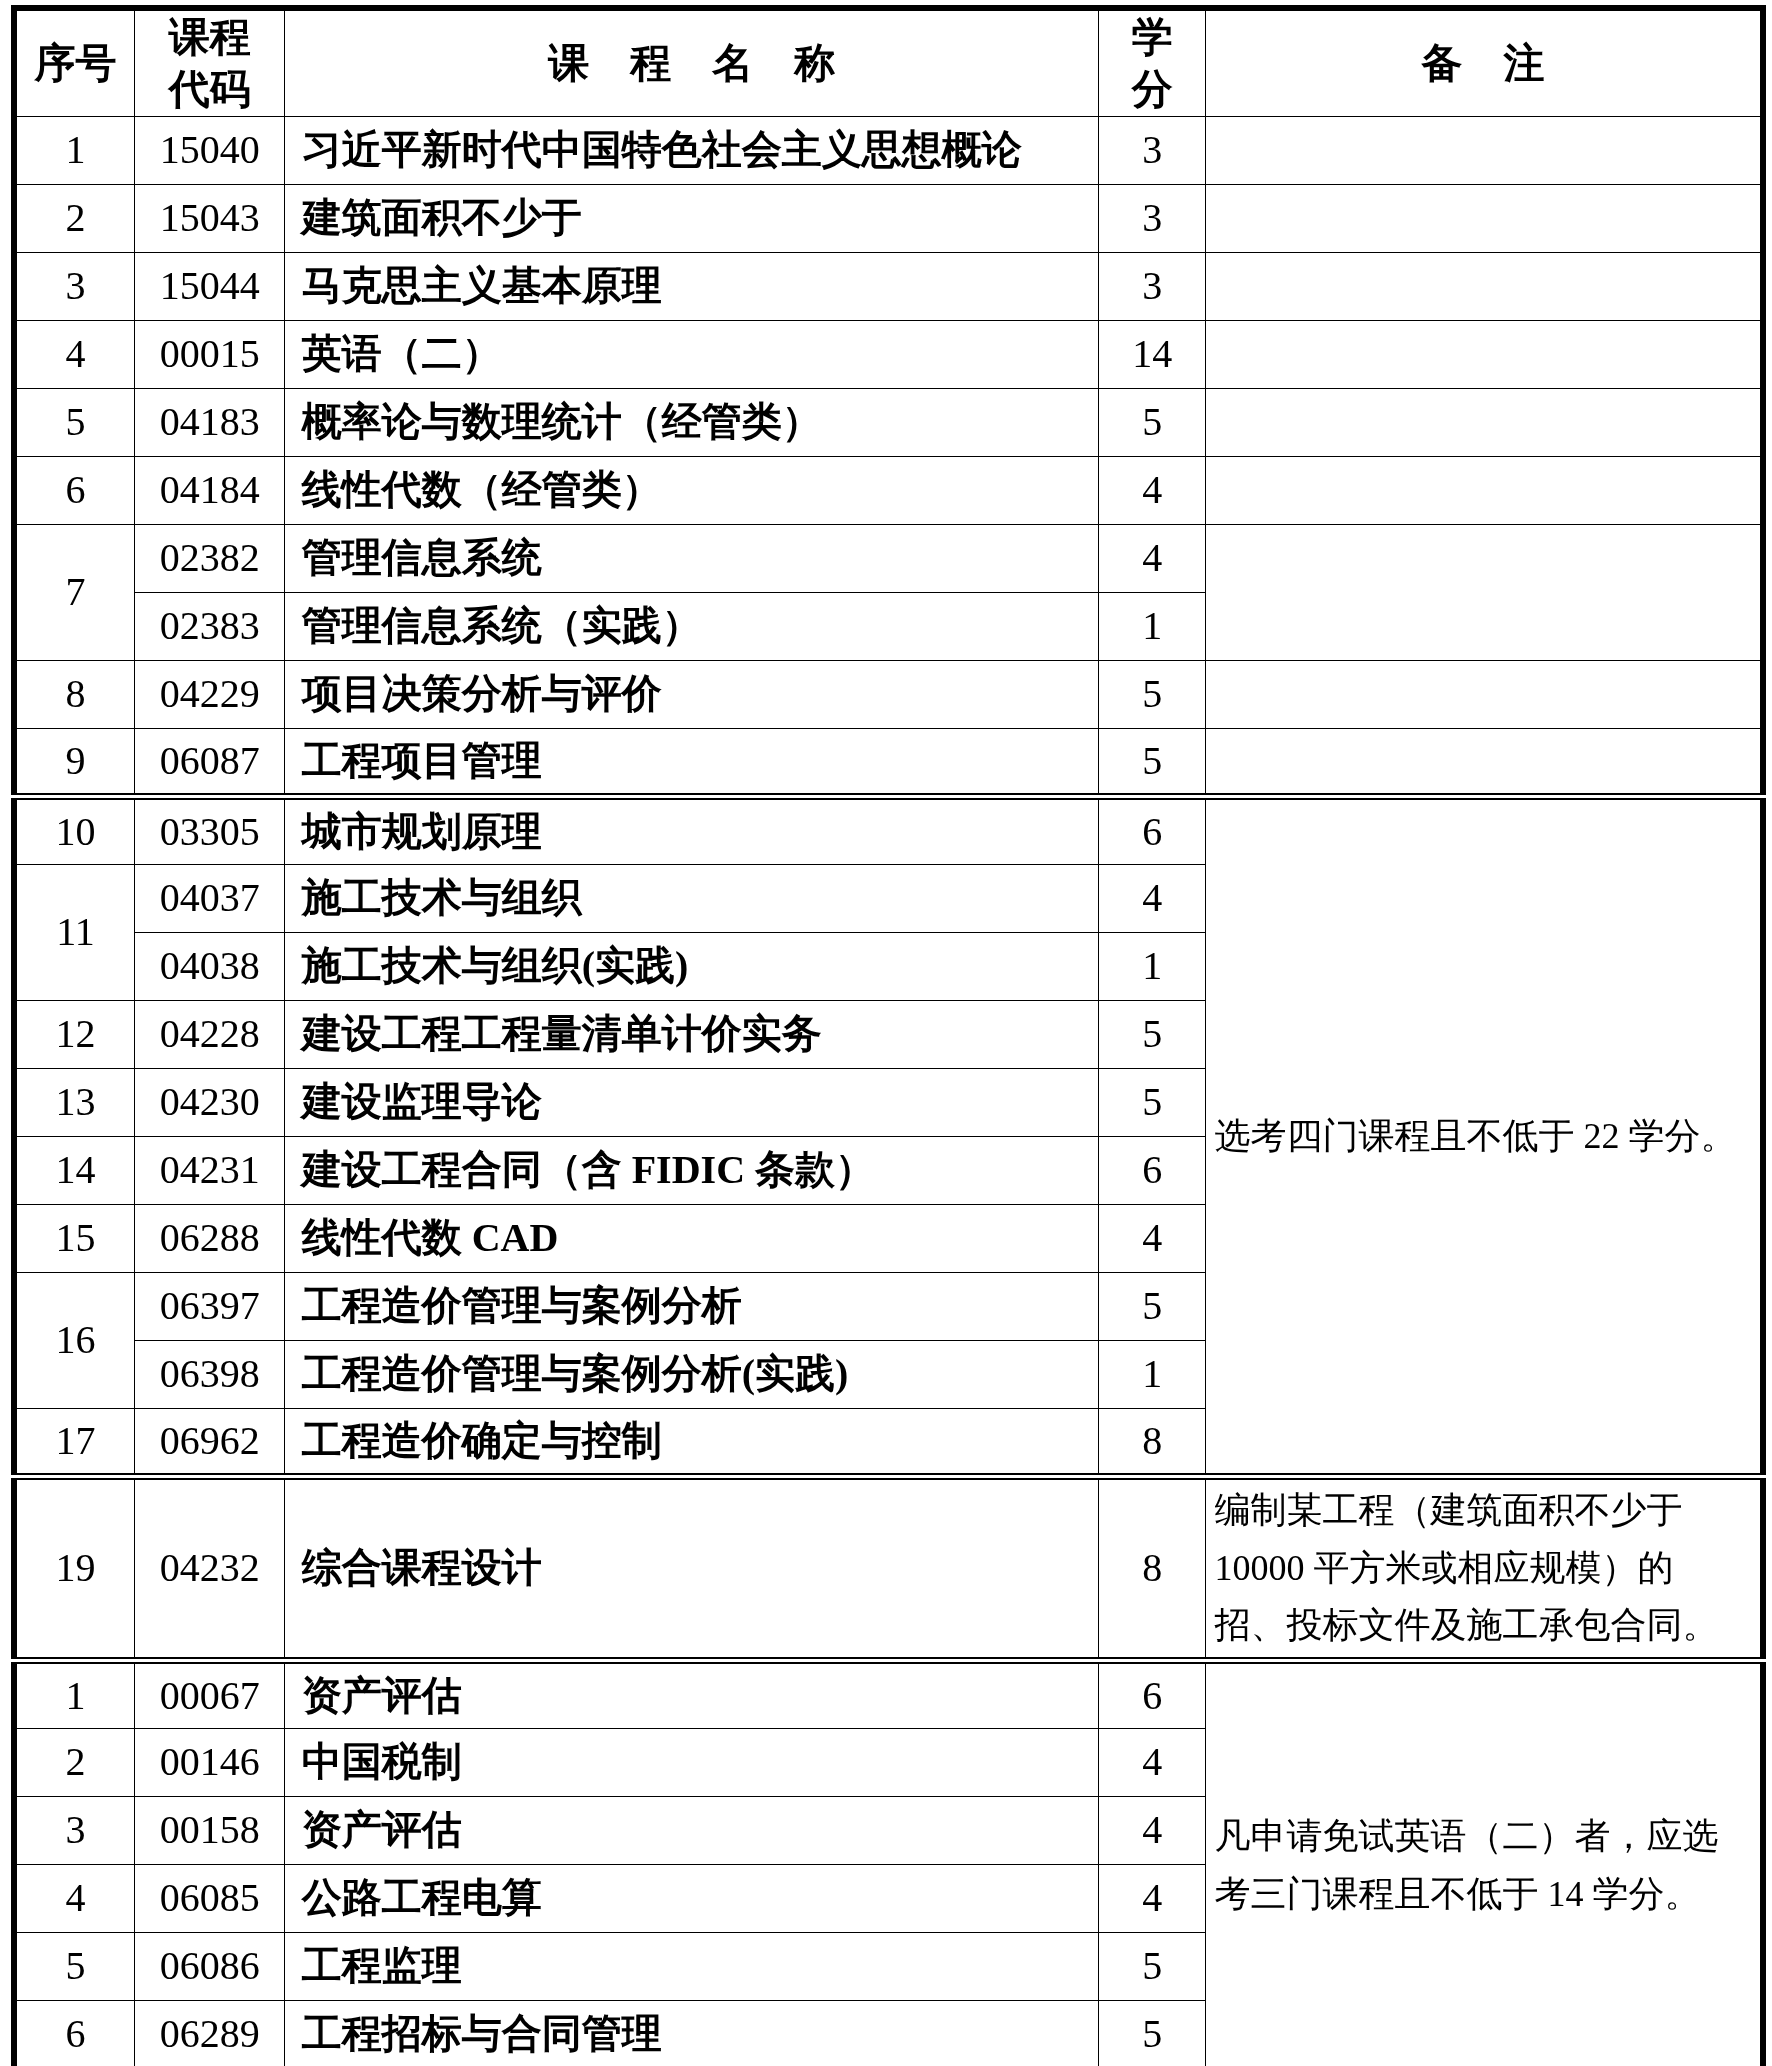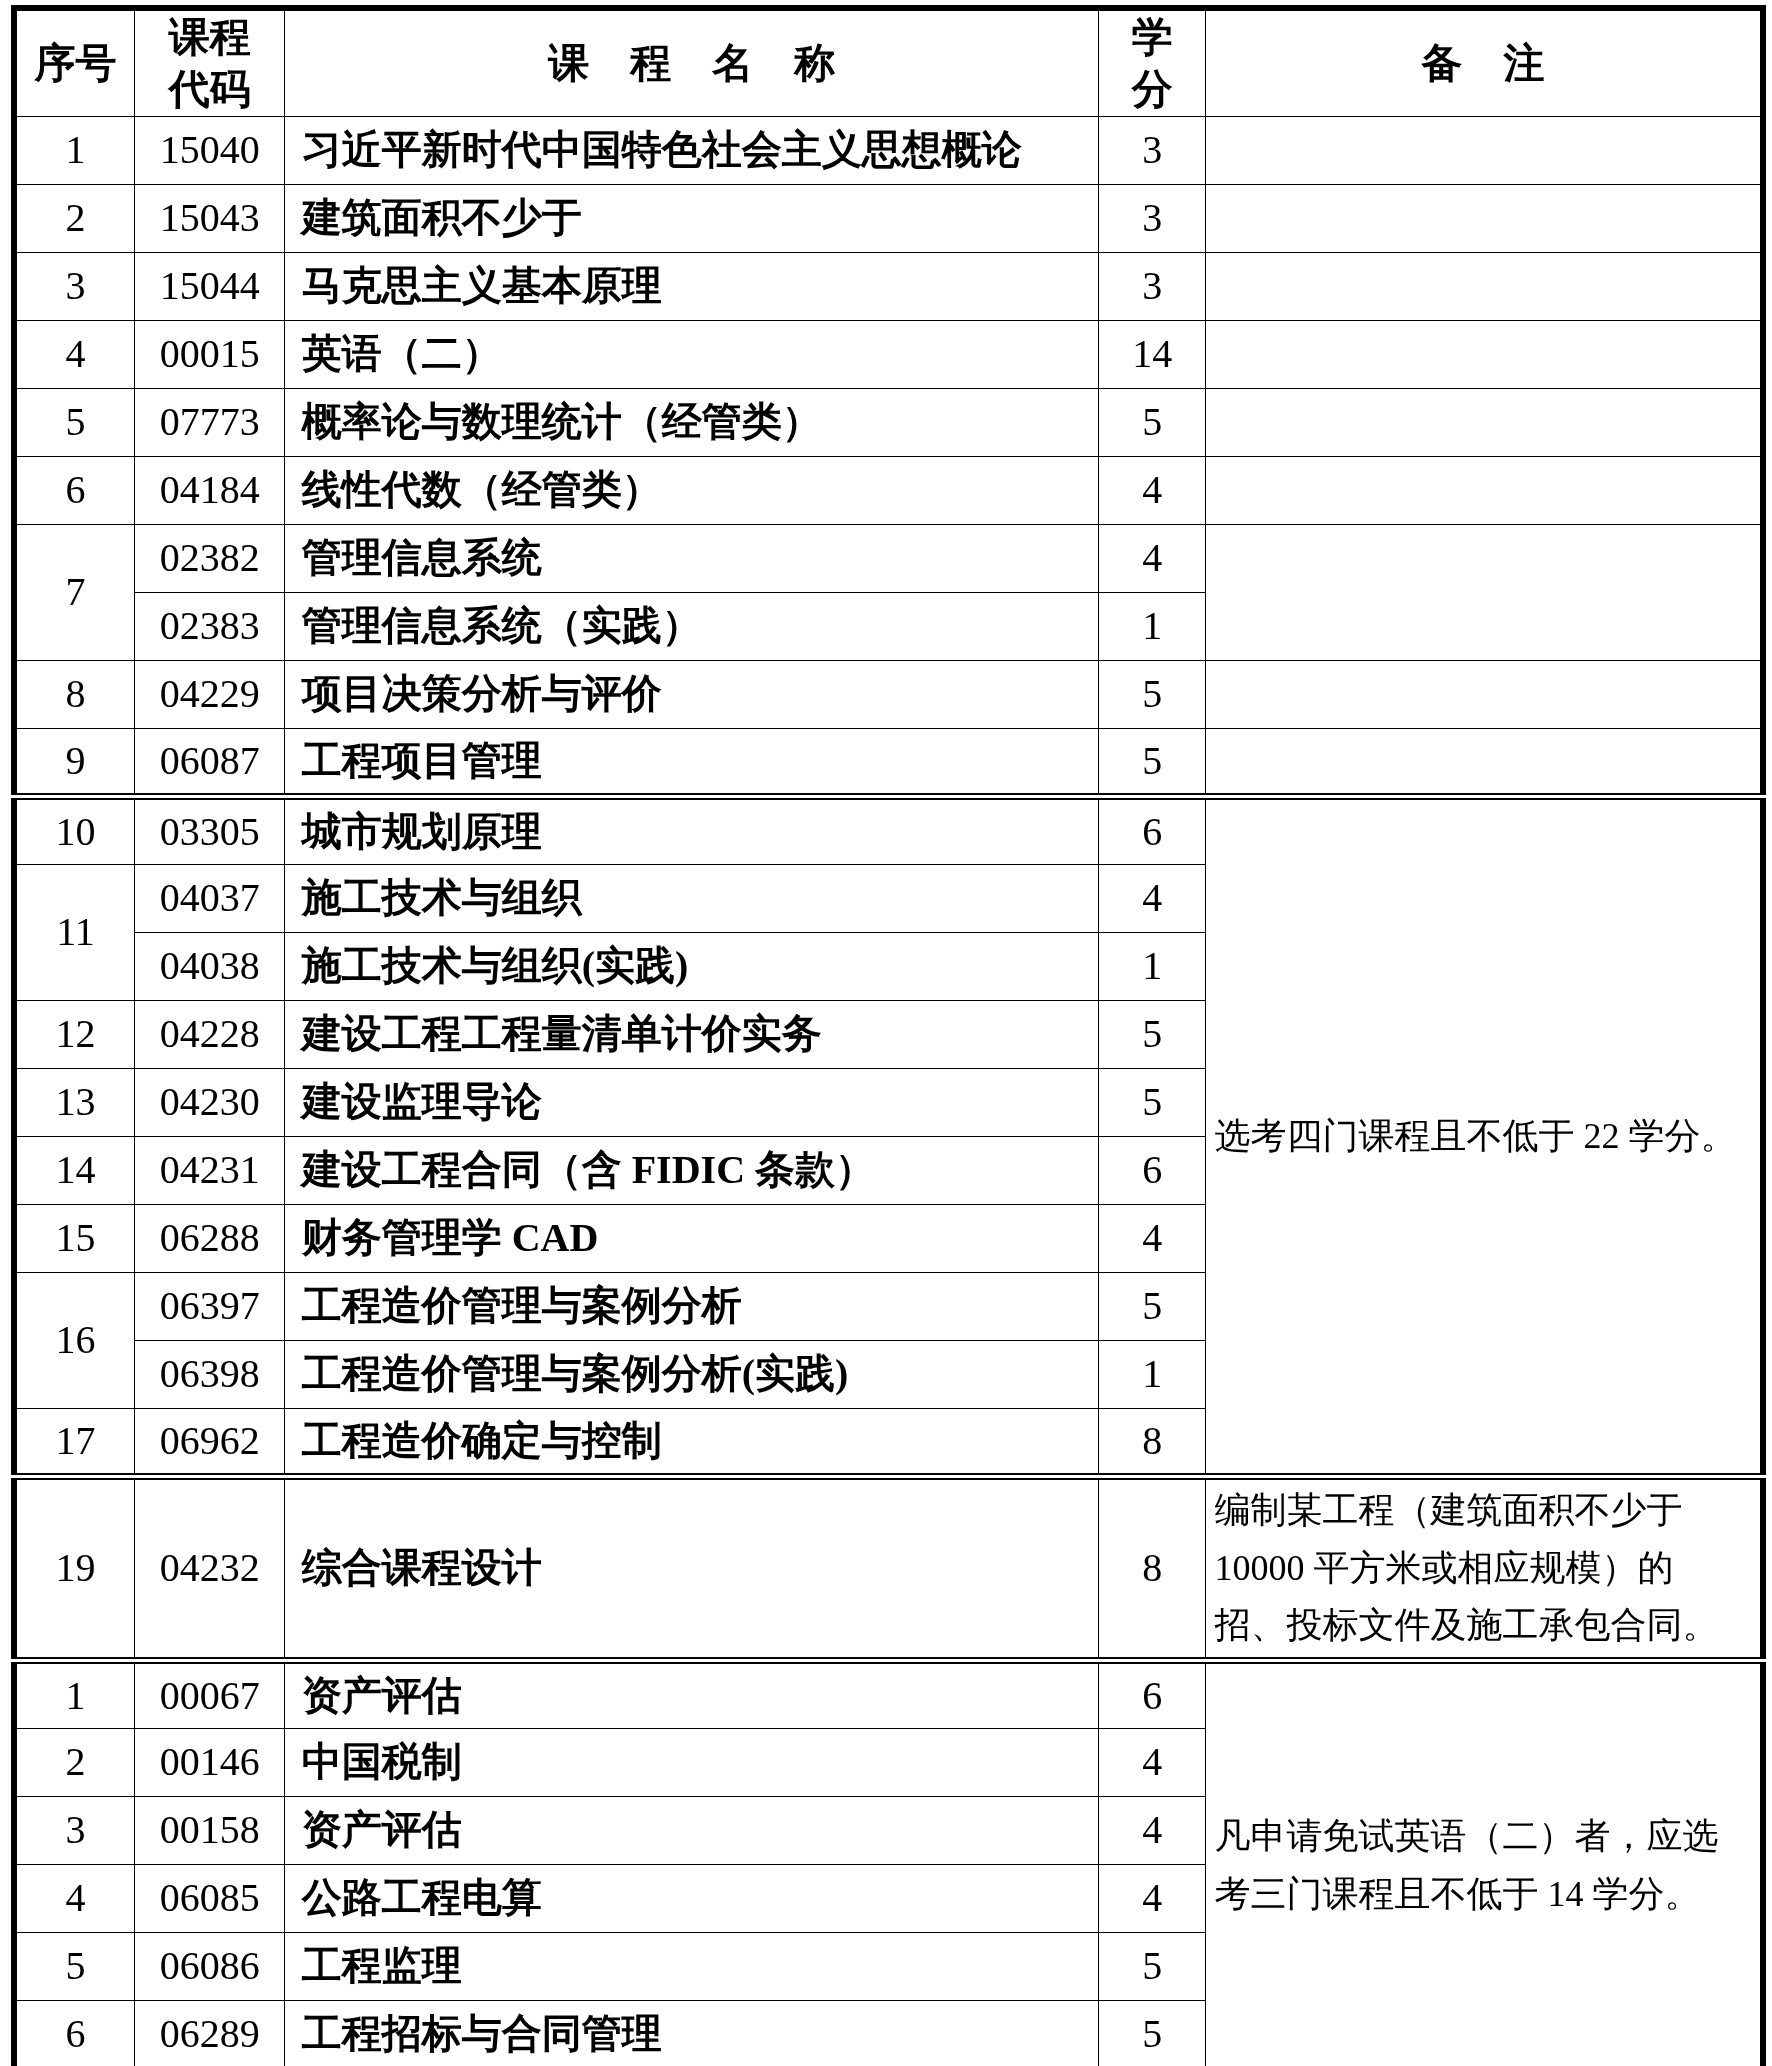--- a/index.html
+++ b/index.html
@@ -121,21 +121,21 @@
   </tr>
   <tr class="r">
     <td class="ctr">4</td>
     <td class="ctr">00015</td>
     <td class="name">英语（二）</td>
     <td class="ctr">14</td>
     <td class="remark"></td>
   </tr>
   <tr class="r">
     <td class="ctr">5</td>
-    <td class="ctr">07773</td>
+    <td class="ctr">04183</td>
     <td class="name">概率论与数理统计（经管类）</td>
     <td class="ctr">5</td>
     <td class="remark"></td>
   </tr>
   <tr class="r">
     <td class="ctr">6</td>
     <td class="ctr">04184</td>
     <td class="name">线性代数（经管类）</td>
     <td class="ctr">4</td>
     <td class="remark"></td>
@@ -199,21 +199,21 @@
   </tr>
   <tr class="r">
     <td class="ctr">14</td>
     <td class="ctr">04231</td>
     <td class="name">建设工程合同（含 FIDIC 条款）</td>
     <td class="ctr">6</td>
   </tr>
   <tr class="r">
     <td class="ctr">15</td>
     <td class="ctr">06288</td>
-    <td class="name">财务管理学 CAD</td>
+    <td class="name">线性代数 CAD</td>
     <td class="ctr">4</td>
   </tr>
   <tr class="r">
     <td class="ctr" rowspan="2">16</td>
     <td class="ctr">06397</td>
     <td class="name">工程造价管理与案例分析</td>
     <td class="ctr">5</td>
   </tr>
   <tr class="r">
     <td class="ctr">06398</td>

